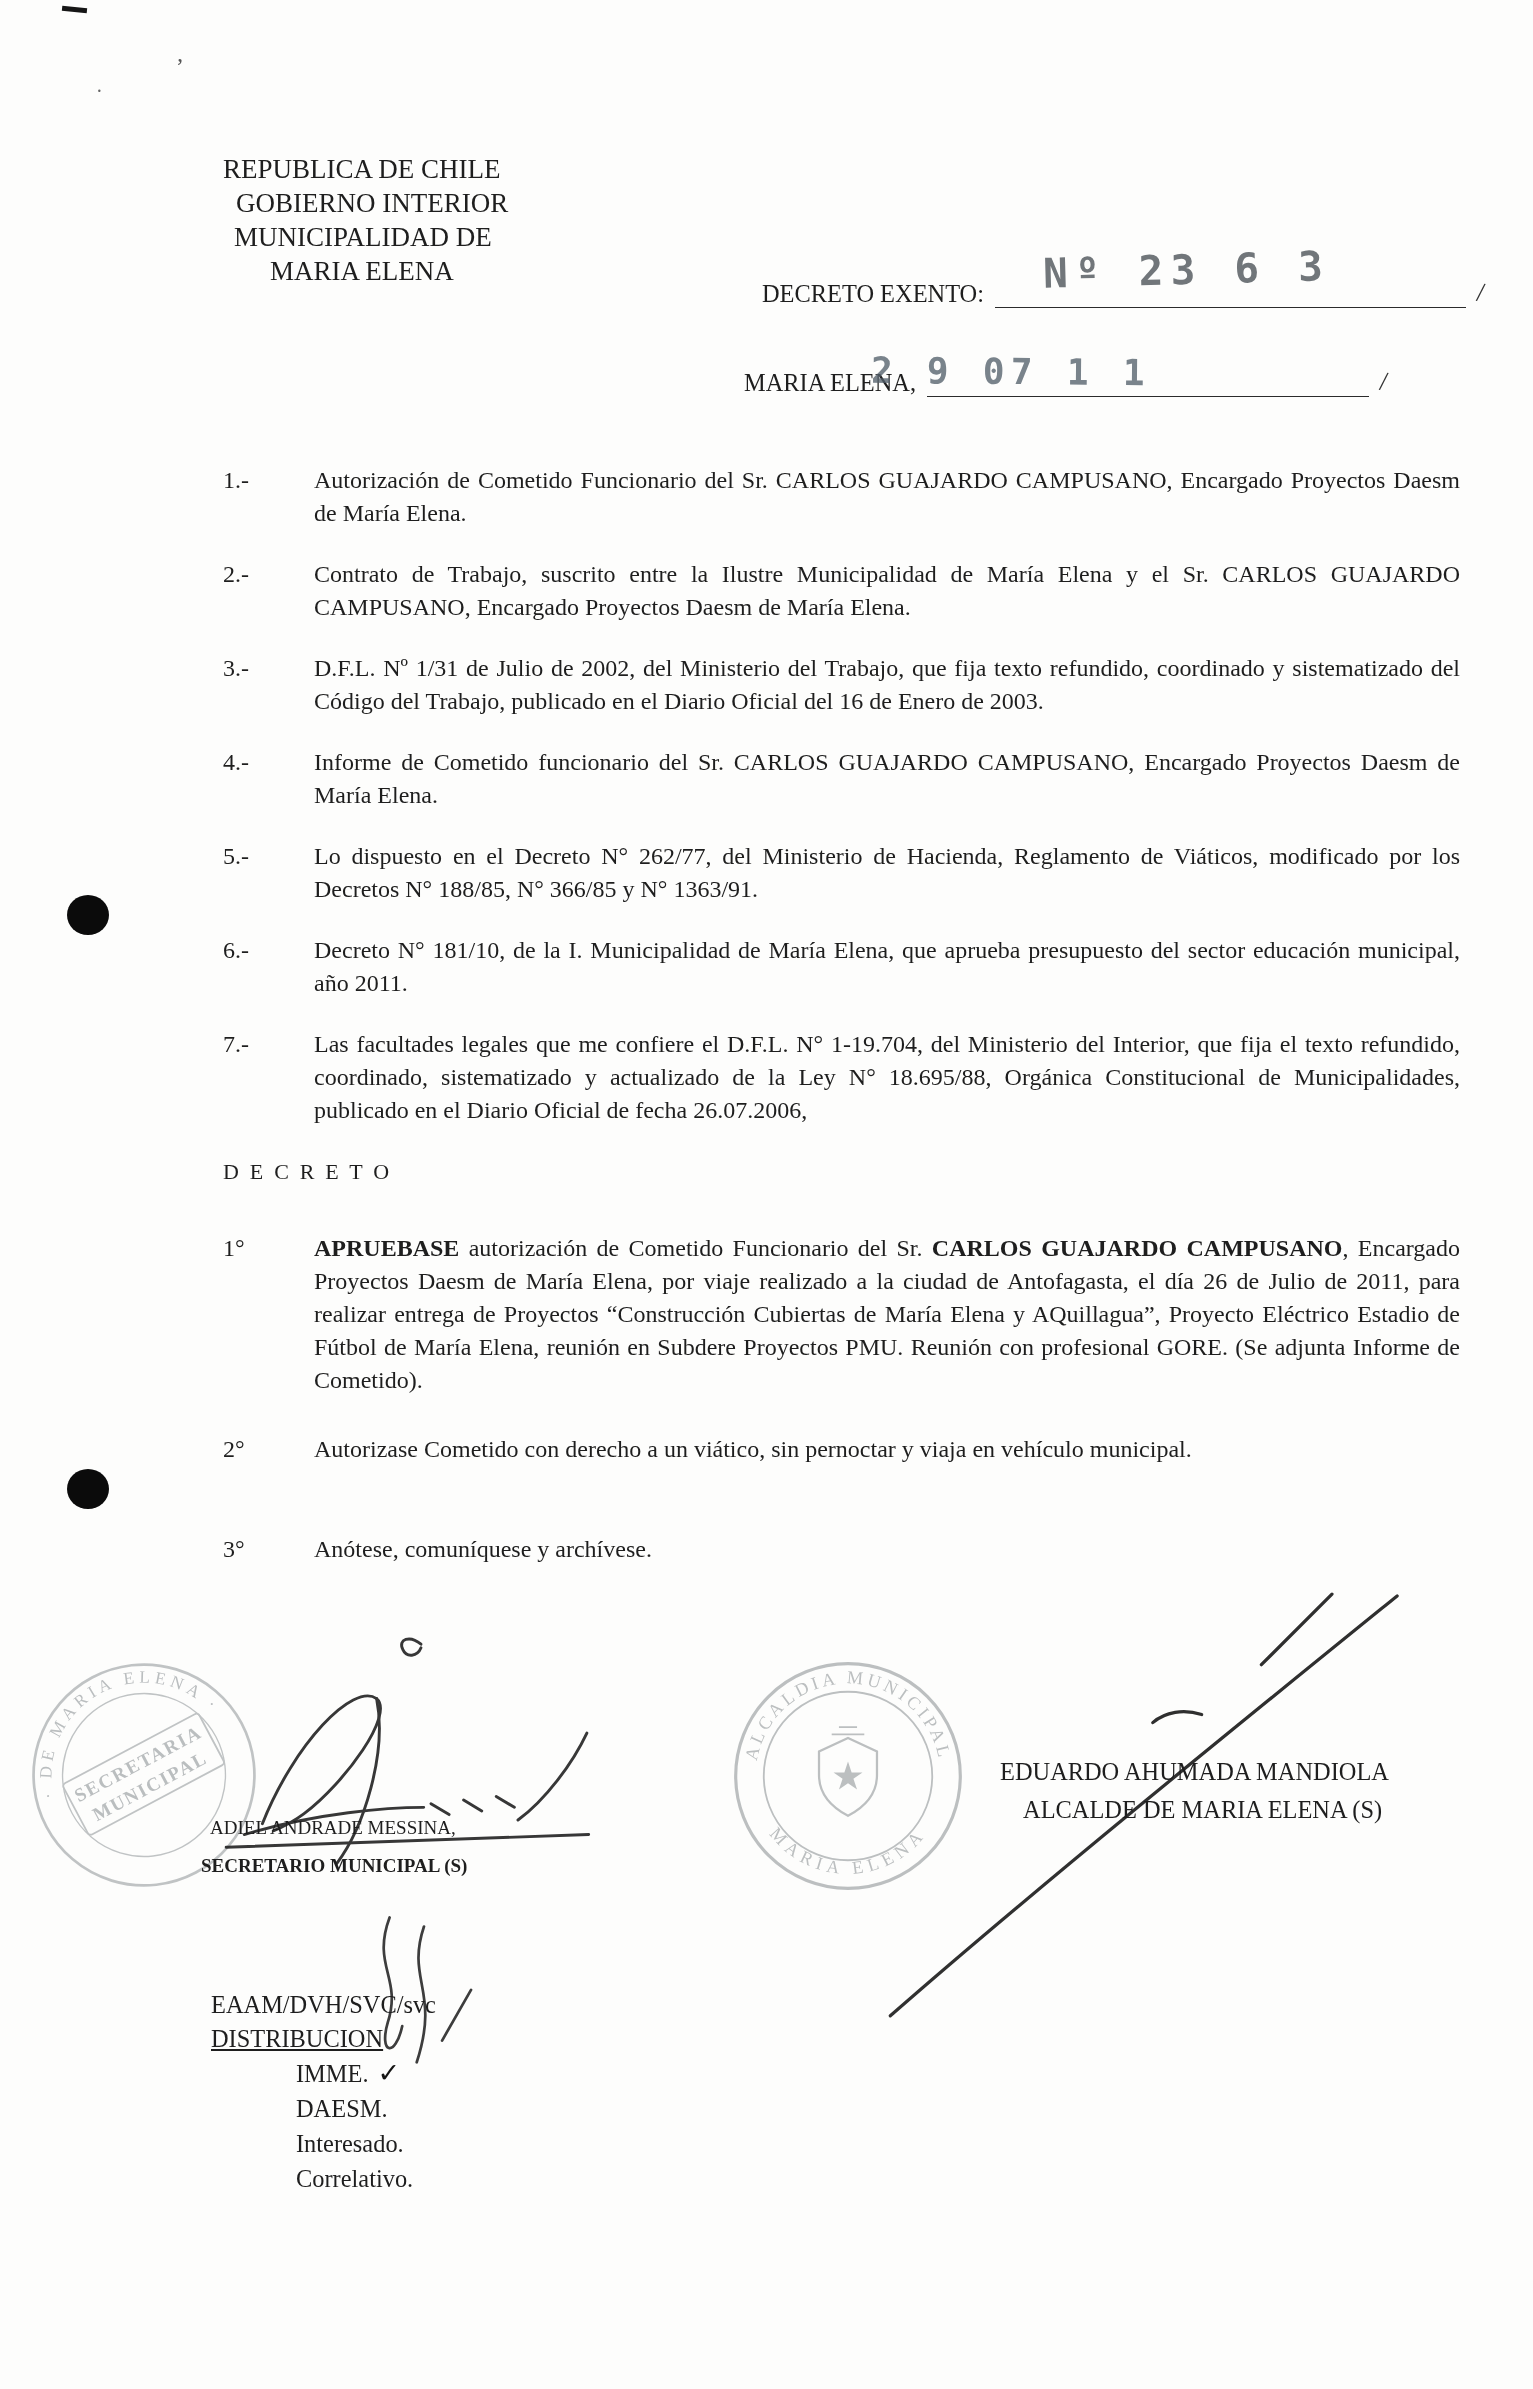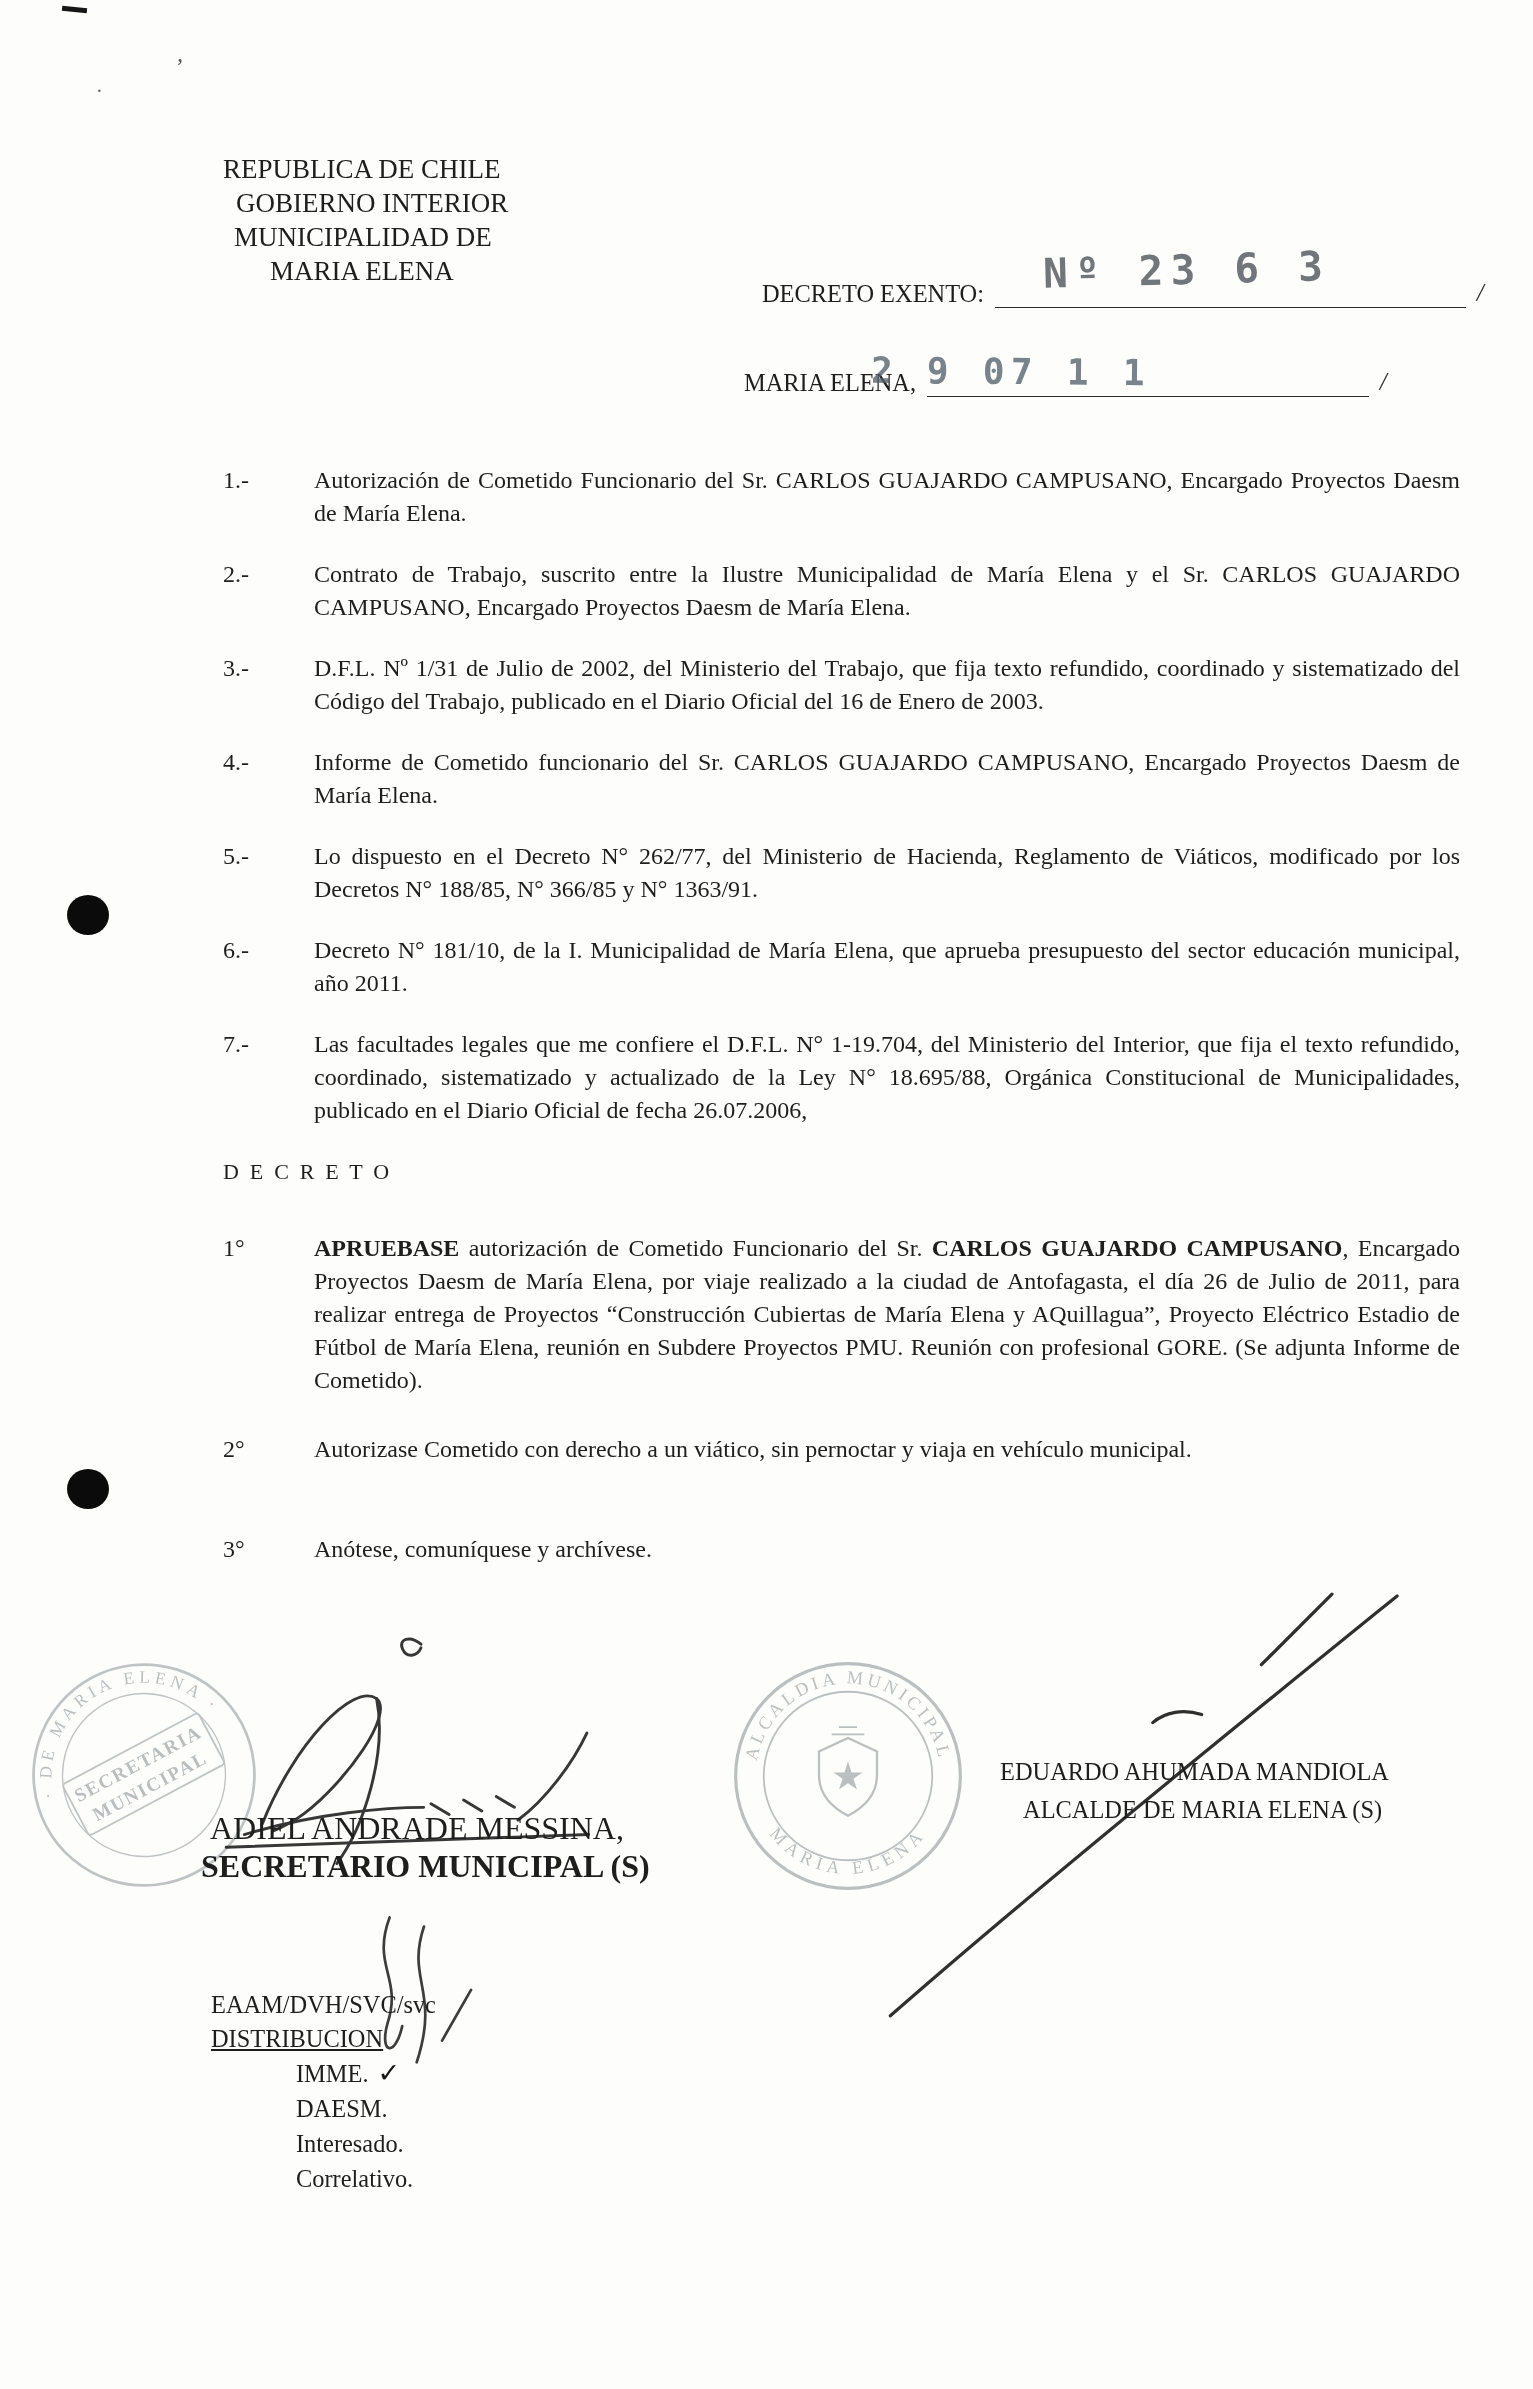--- a/index.html
+++ b/index.html
@@ -44,21 +44,21 @@
   .item{display:grid;grid-template-columns:91px 1fr;margin-bottom:28px;}
   .item .num{white-space:nowrap;}
   .item .txt{margin:0;text-align:justify;}
   .decreto-h{margin:1.8px 0 44px 0;font-size:22px;letter-spacing:2.7px;}
   .res1{margin-bottom:36px;}
   .res2{margin-bottom:0;}
   .res3{margin-top:67px;}
   b{font-weight:bold;}
 
   
-  .sig-text-left{position:absolute;left:210px;top:1809px;font-size:32px;line-height:38px;}
+  .sig-text-left{position:absolute;left:210px;top:1809px;font-size:19px;line-height:38px;}
   .sig-text-left .t2{margin-left:-9px;font-weight:bold;}
   .sig-text-right{position:absolute;left:1000px;top:1753px;font-size:24.4px;line-height:38px;text-align:center;}
   .sig-text-right .t2{margin-left:16.3px;}
 
   svg.overlay{position:absolute;pointer-events:none;}
   .stamp-svg{opacity:.55;}
 
   
   .footer{position:absolute;left:211px;top:1988px;font-size:24.4px;line-height:34px;}
   .footer .dist{text-decoration:underline;}

